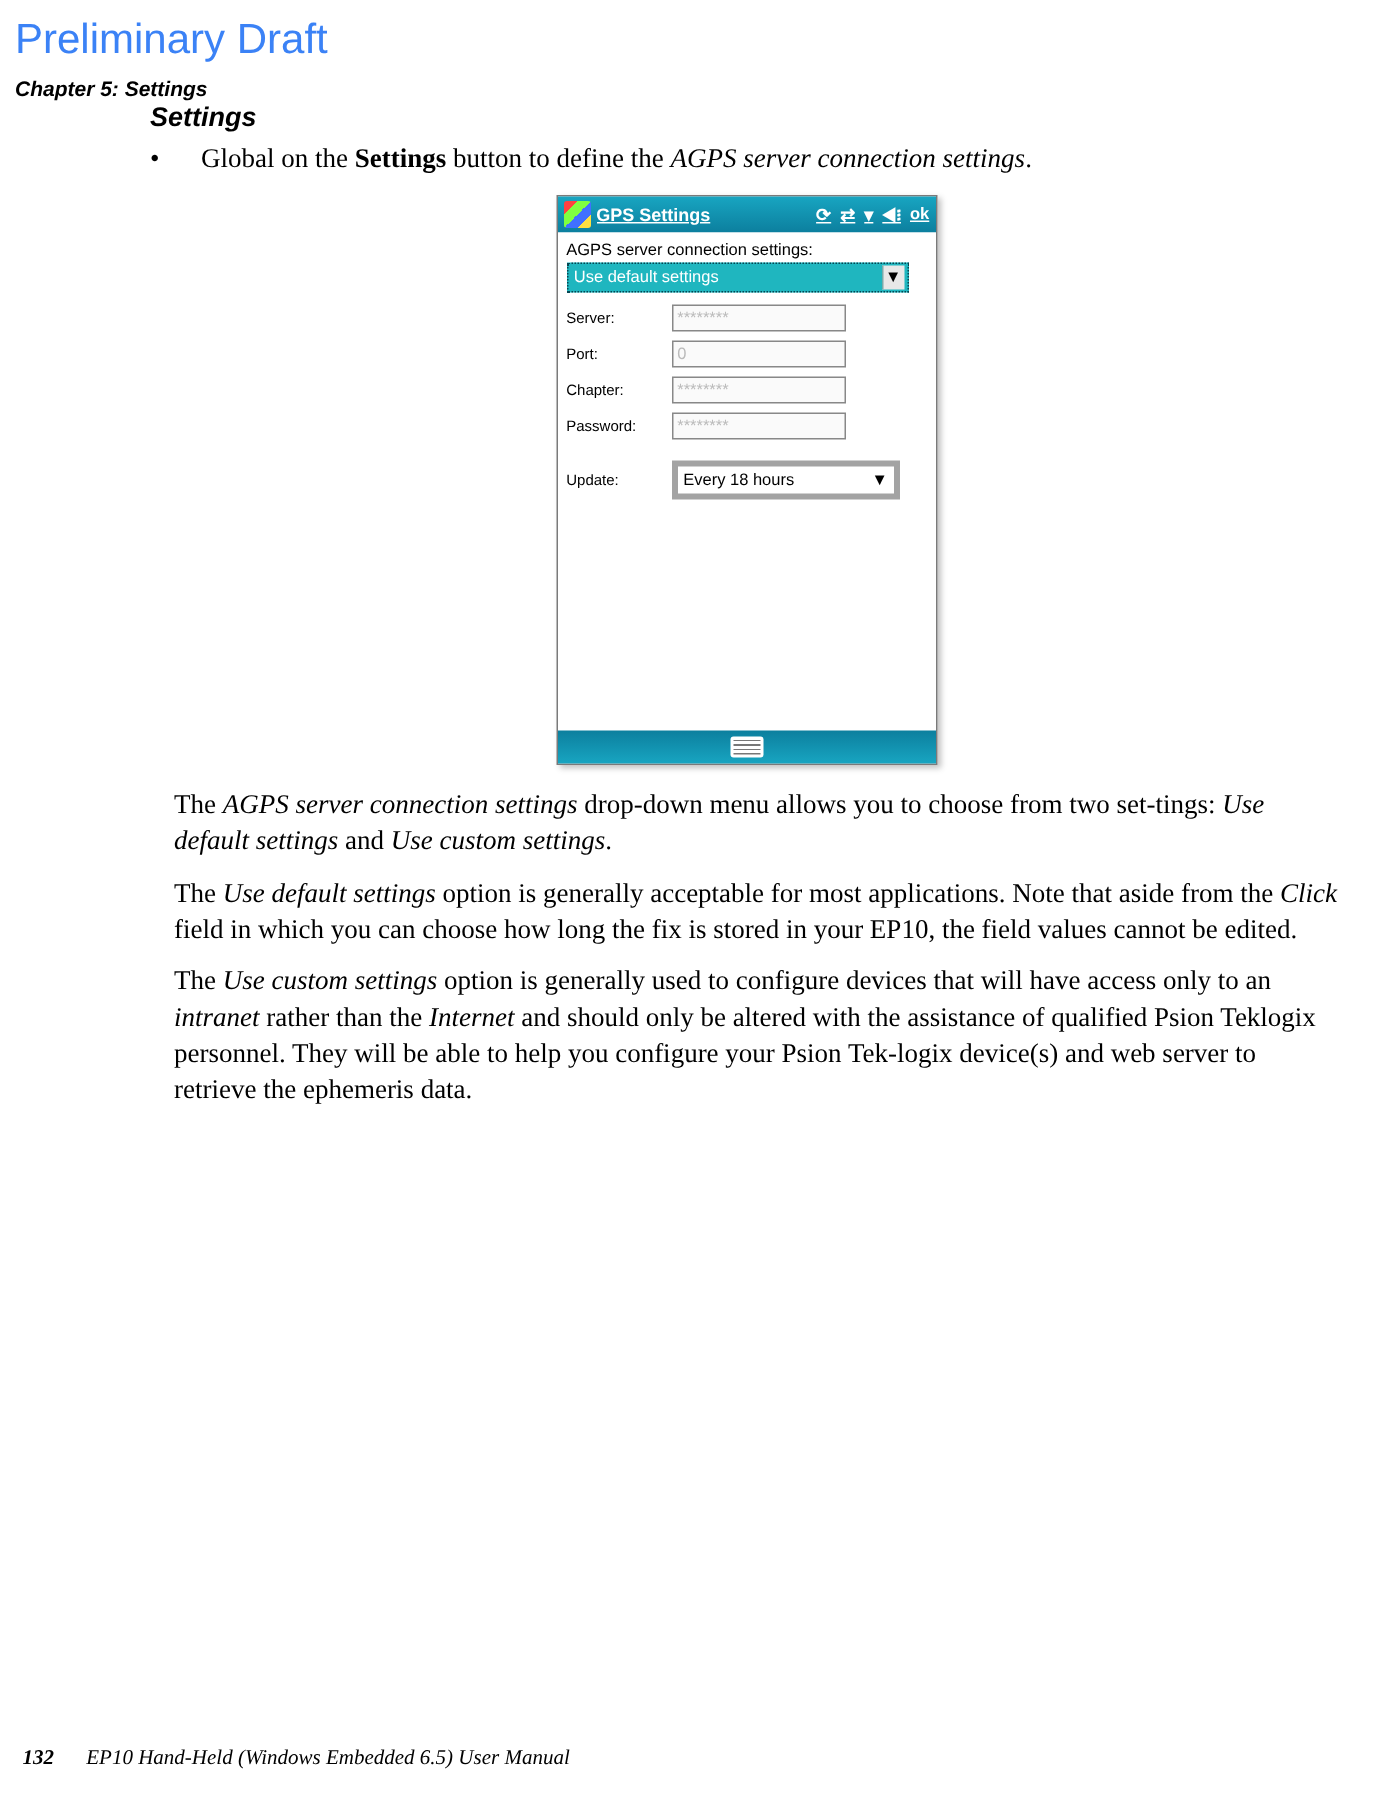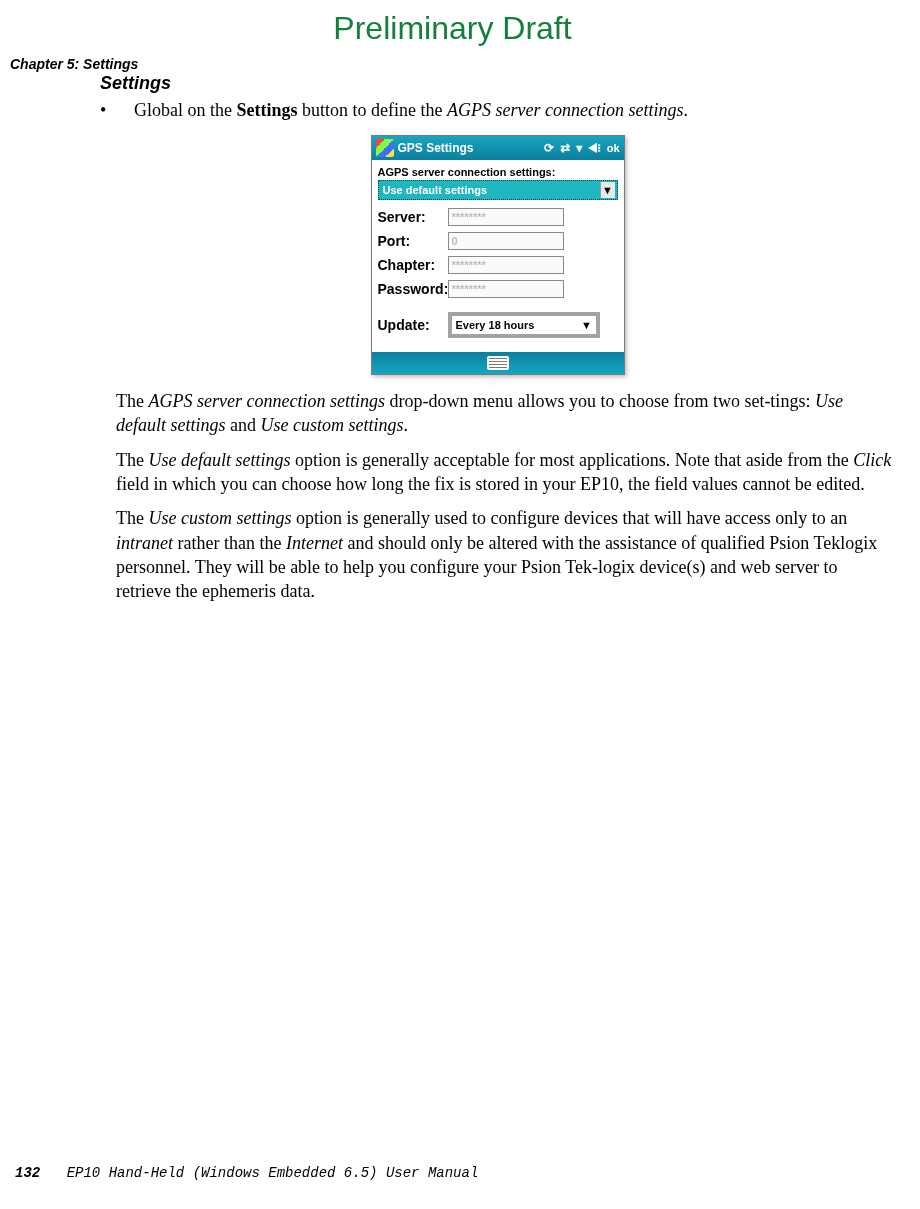--- a/index.html
+++ b/index.html
@@ -12,23 +12,22 @@
     color: #000;
     background: #fff;
     position: relative;
     box-sizing: border-box;
   }
   .page {
     padding: 0 25px 0 10px;
     box-sizing: border-box;
   }
   .draft-banner {
-    text-align: center;
-    color: #15803d;
-    font-size: 32px;
+    color: #3b82f6;
+    font-size: 28px;
     font-family: Arial, Helvetica, sans-serif;
     margin-top: 10px;
     margin-bottom: 8px;
     font-weight: normal;
   }
   .header-block {
     font-family: "Trebuchet MS", Verdana, sans-serif;
     font-style: italic;
     font-weight: bold;
     font-size: 14px;
@@ -74,37 +73,37 @@
   .titlebar {
     background: linear-gradient(#18a5c1, #0c7f9e);
     color: #fff;
     height: 24px;
     display: flex;
     align-items: center;
     padding: 0 4px;
     font-weight: bold;
     font-size: 12px;
     gap: 4px;
+    text-decoration: underline;
   }
   .start-flag {
     width: 18px;
     height: 18px;
     background: linear-gradient(135deg,#ff4040 0 25%,#7fff40 25% 50%,#4070ff 50% 75%,#ffe040 75% 100%);
     border-radius: 2px;
   }
   .title-text { flex: 1; white-space: nowrap; overflow: hidden; }
   .titlebar-icons { display: flex; gap: 6px; align-items: center; }
   .tb-icon { color: #fff; font-size: 12px; line-height: 1; }
   .ok-btn { font-size: 11px; font-weight: bold; }
   .device-body {
-    padding: 6px 6px 6px 6px;
-    background: #fff;
-    height: 192px;
+    padding: 6px 18px 6px 6px;
+    background: #fff;
+    height: 332px;
     box-sizing: border-box;
-    font-weight: bold;
   }
   .label-static { font-size: 11px; margin-bottom: 2px; }
   .dropdown {
     border: 4px solid #a3a3a3;
     height: 18px;
     display: flex;
     align-items: center;
     justify-content: space-between;
     padding: 0 2px 0 4px;
     font-size: 11px;
@@ -126,21 +125,21 @@
     color: #000;
     border-left: 1px solid #7aa;
     height: 16px;
     line-height: 16px;
   }
   .form-row {
     display: flex;
     align-items: center;
     margin-bottom: 6px;
   }
-  .form-row .fl { width: 70px; font-size: 14px; }
+  .form-row .fl { width: 70px; font-size: 10px; }
   .form-row .fv {
     border: 1px solid #888;
     height: 16px;
     width: 108px;
     font-size: 11px;
     padding: 0 3px;
     color: #bbb;
     background: #fafafa;
     display: flex;
     align-items: center;
@@ -163,21 +162,21 @@
     content: "";
     position: absolute;
     inset: 2px;
     background: repeating-linear-gradient(#777 0 1px, #fff 1px 3px);
   }
 
   .footer {
     position: absolute;
     bottom: 28px;
     left: 15px;
-    font-family: Liberation Mono, monospace;
+    font-family: Liberation Serif, serif;
     font-style: italic;
     font-size: 14px;
   }
   .footer .pn { font-weight: bold; margin-right: 18px; font-style: italic; }
 </style>
 </head>
 <body>
 
 <div class="page">
   <div class="draft-banner">Preliminary Draft</div>

